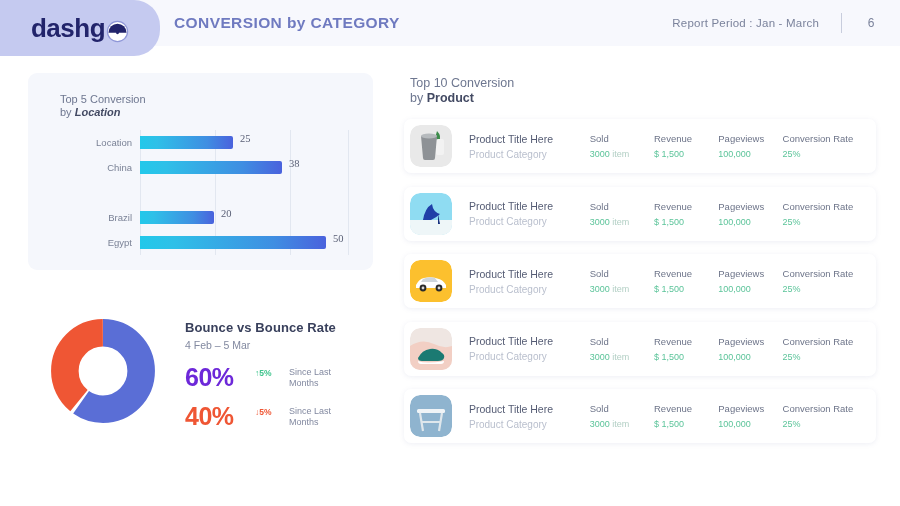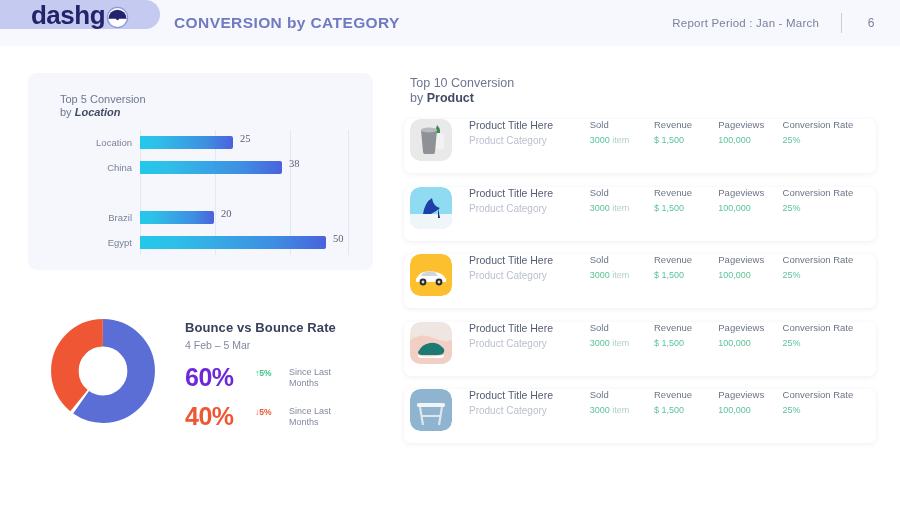--- a/index.html
+++ b/index.html
@@ -11,21 +11,21 @@
     position:relative;
     -webkit-font-smoothing:antialiased;
   }
 
   
   .header{
     position:absolute;left:0;top:0;width:900px;height:46px;
     background:#f7f8fd;
   }
   .logo-badge{
-    position:absolute;left:0;top:0;width:160px;height:29px;
+    position:absolute;left:0;top:0;width:160px;height:56px;
     background:#c5caf0;
     border-top-right-radius:26px;border-bottom-right-radius:26px;
     display:flex;align-items:center;justify-content:center;
   }
   .logo-text{
     font-size:26px;font-weight:bold;color:#22246b;letter-spacing:-0.5px;
     line-height:1;display:flex;align-items:center;
   }
   .logo-mark{
     width:23px;height:23px;margin-left:1px;display:inline-block;position:relative;top:3px;
@@ -117,21 +117,21 @@
     font-size:12.5px;color:#6e7790;line-height:1.2;
   }
   .right-heading b{color:#434a63;font-weight:bold;}
 
   .prod-list{
     position:absolute;left:404px;top:119px;width:472px;
   }
   .prod-row{
     position:relative;height:54px;background:#ffffff;border-radius:7px;
     box-shadow:0 1px 5px rgba(120,135,180,0.13);
-    margin-bottom:13.5px;display:flex;padding-left:6px;
+    margin-bottom:13.5px;display:flex;align-items:center;padding-left:6px;
   }
   .thumb{
     width:42px;height:42px;border-radius:10px;flex:0 0 42px;position:relative;overflow:hidden;
   }
   .prod-name{
     width:124px;padding-left:17px;
   }
   .prod-title{font-size:10.5px;color:#555c74;white-space:nowrap;}
   .prod-cat{font-size:10px;color:#b9bfcd;margin-top:4px;white-space:nowrap;}
   .metric{width:66px;}

